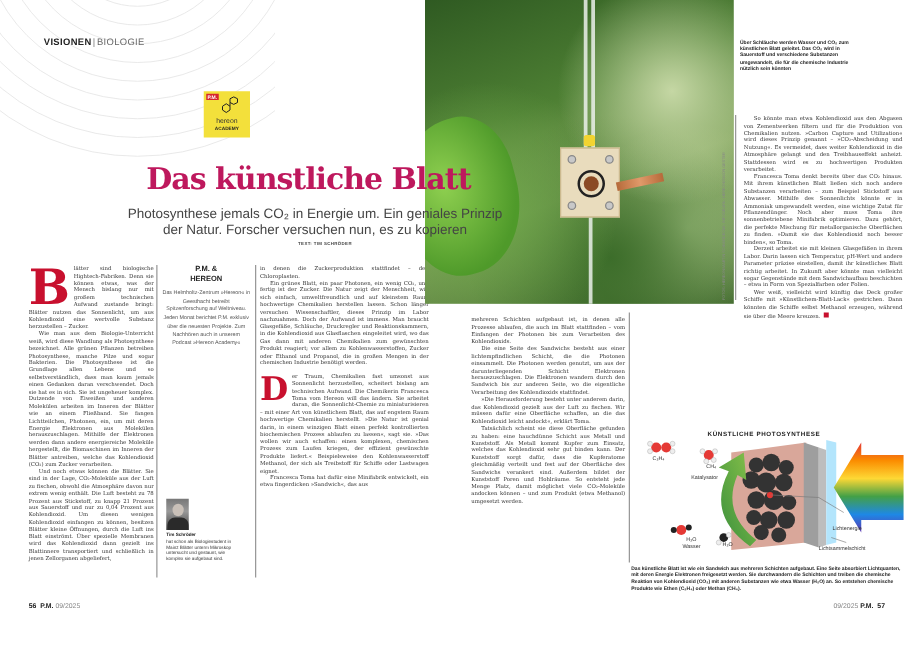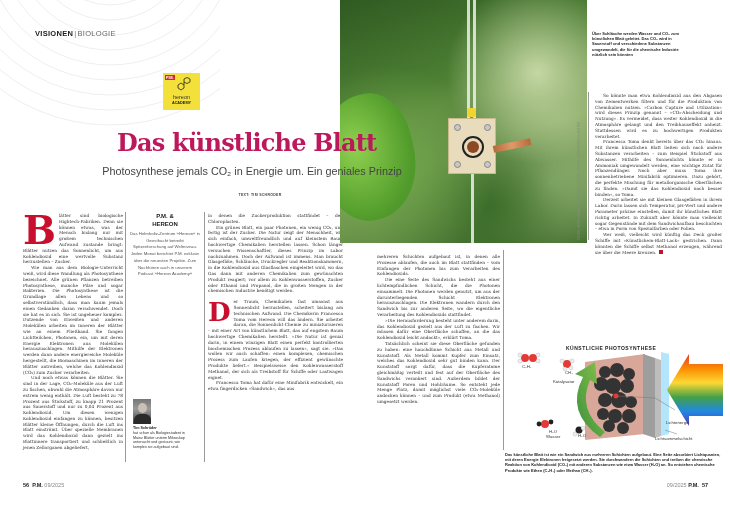--- a/index.html
+++ b/index.html
@@ -185,20 +185,21 @@
     <div class="ring"></div>
     <div class="core"></div>
   </div>
   <div class="copper"></div>
 </div>
 <div class="photo-credit">FOTOS: HEREON/MARTIN SCHMEIDECKE; INFOGRAFIK: HEREON/SIMON GESTER</div>
 
 <div style="position:absolute; left:77px; top:128px; font-family:'DejaVu Serif',serif; font-weight:bold; font-size:24px; letter-spacing:-0.8px; color:#be185d; white-space:nowrap;margin-left:40px;">Das künstliche Blatt</div>
 <div class="subtitle">
   <div>Photosynthese jemals CO₂ in Energie um. Ein geniales Prinzip</div>
+  <div>der Natur. Forscher versuchen nun, es zu kopieren</div>
 </div>
 
 <div class="caption-top">Über Schläuche werden Wasser und CO₂ zum künstlichen Blatt geleitet. Das CO₂ wird in Sauerstoff und verschiedene Substanzen umgewandelt, die für die chemische Industrie nützlich sein könnten</div>
 
 <div class="vline-r"></div>
 <div class="col col5">
   <p>So könnte man etwa Kohlendioxid aus den Abgasen von Zementwerken filtern und für die Produktion von Chemikalien nutzen. »Carbon Capture and Utilization« wird dieses Prinzip genannt – »CO₂-Abscheidung und Nutzung«. Es vermeidet, dass weiter Kohlendioxid in die Atmosphäre gelangt und den Treibhauseffekt anheizt. Stattdessen wird es zu hochwertigen Produkten verarbeitet.</p>
   <p>Francesca Toma denkt bereits über das CO₂ hinaus. Mit ihrem künstlichen Blatt ließen sich noch andere Substanzen verarbeiten – zum Beispiel Stickstoff aus Abwasser. Mithilfe des Sonnenlichts könnte er in Ammoniak umgewandelt werden, eine wichtige Zutat für Pflanzendünger. Noch aber muss Toma ihre sonnenbetriebene Minifabrik optimieren. Dazu gehört, die perfekte Mischung für metallorganische Oberflächen zu finden. »Damit sie das Kohlendioxid noch besser binden«, so Toma.</p>
   <p>Derzeit arbeitet sie mit kleinen Glasgefäßen in ihrem Labor. Darin lassen sich Temperatur, pH-Wert und andere Parameter präzise einstellen, damit ihr künstliches Blatt richtig arbeitet. In Zukunft aber könnte man vielleicht sogar Gegenstände mit dem Sandwichaufbau beschichten – etwa in Form von Spezialfarben oder Folien.</p>
   <p><span>Wer weiß, vielleicht wird künftig das Deck großer Schiffe mit »Künstlichem-Blatt-Lack« gestrichen. Dann könnten die Schiffe selbst Methanol erzeugen, während sie über die Meere kreuzen.</span><span class="endmark"></span></p>

